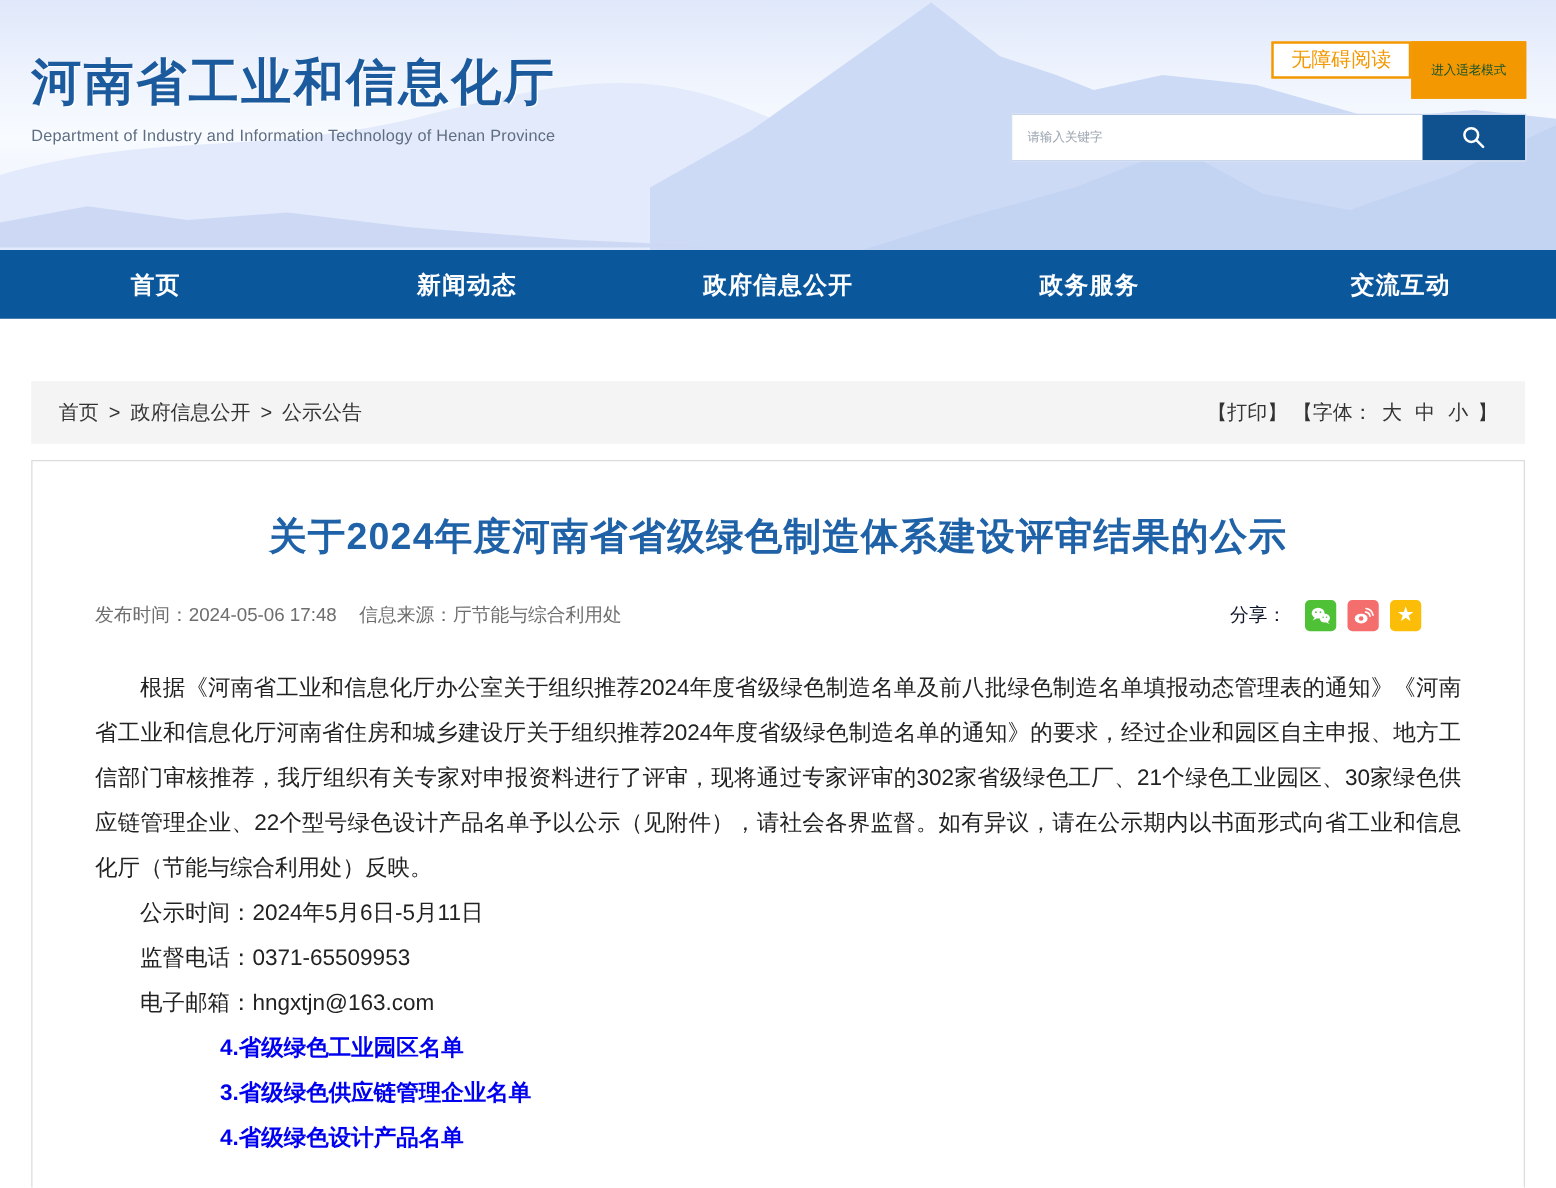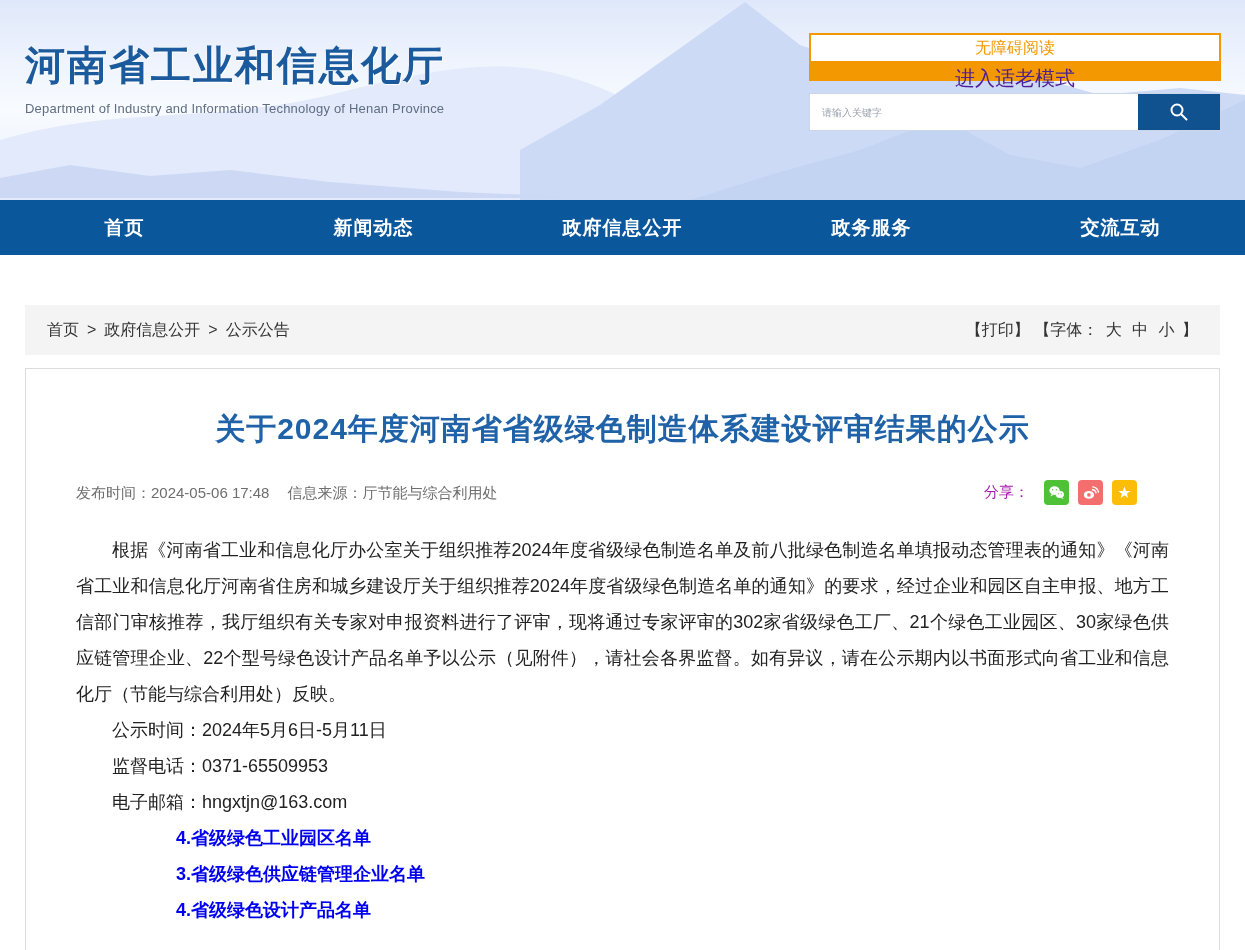--- a/index.html
+++ b/index.html
@@ -9,25 +9,25 @@
   
   .banner { position:relative; width:1245px; height:200px;
     background:linear-gradient(180deg,#dfe8fa 0%,#eef3fd 30%,#f8fbff 55%,#e7eefb 100%);
     overflow:hidden; }
   .banner svg.mountains { position:absolute; left:0; top:0; width:100%; height:100%; }
   .brand { position:absolute; left:25px; top:38px; z-index:2; }
   .brand h1 { font-size:40px; font-weight:bold; color:#1b5a9c; letter-spacing:2px;
     text-shadow:1px 1px 0 #ffffff; }
   .brand p { margin-top:8px; font-size:13px; color:#5f6e83; letter-spacing:0.2px; }
   .banner-right { position:absolute; right:24px; top:33px; z-index:2; width:412px; }
-  .top-buttons { display:flex; justify-content:flex-end;flex-direction:column; }
+  .top-buttons { display:flex; justify-content:flex-end; }
   .btn-accessibility { height:30px; padding:0 14px; background:#fff; border:2px solid #f39801;
     color:#f39801; font-size:16px; cursor:pointer; }
-  .btn-elder { height:18px; padding:0 14px; background:#f39801; border:2px solid #f39801;
-    color:#4c1d95; font-size:20px; cursor:pointer; }
+  .btn-elder { height:46px; padding:0 14px; background:#f39801; border:2px solid #f39801;
+    color:#14532d; font-size:10px; cursor:pointer; }
   .search-bar { margin-top:12px; display:flex; height:38px; width:412px;
     border:1px solid #c9d6ec; background:#fff; }
   .search-bar input { flex:1; border:none; outline:none; padding:0 12px; font-size:10px;
     color:#a16207; background:#fff; font-family:inherit; }
   .search-bar input::placeholder { color:#9aa3af; }
   .search-btn { width:82px; background:#10518f; border:none; cursor:pointer;
     display:flex; align-items:center; justify-content:center; }
 
   
   .nav { width:1245px; height:55px; background:#0b579c; display:flex; }
@@ -46,21 +46,21 @@
 
   
   .article-card { margin:13px 25px 0 25px; background:#fff; border:1px solid #dcdcdc;
     height:700px; padding:0 50px; }
   .article-title { margin-top:40px; text-align:center; font-size:30px; font-weight:bold;
     color:#1f62a7; letter-spacing:1px; }
   .meta-row { position:relative; margin-top:30px; height:26px; }
   .meta-text { text-align:left; font-size:15px; color:#6e6e6e; line-height:26px; }
   .meta-text .sep { display:inline-block; width:18px; }
   .share-box { position:absolute; right:32px; top:0; display:flex; align-items:center; }
-  .share-label { font-size:15px; color:#a21caf; margin-right:6px; }
+  .share-label { font-size:15px; color:#0f172a; margin-right:6px; }
   .share-icon { width:25px; height:25px; border-radius:4px; margin-left:9px; cursor:pointer;
     display:flex; align-items:center; justify-content:center; }
   .share-wechat { background:#4fc136; }
   .share-weibo { background:#f56e6e; }
   .share-qzone { background:#fbbd08; color:#fff; font-size:16px; line-height:1; }
 
   .article-body { margin-top:26px; font-size:18px; line-height:36px; color:#222;
     text-align:justify; }
   .article-body p.indent { text-indent:2em; }
   .attach-line { text-indent:2em; }

